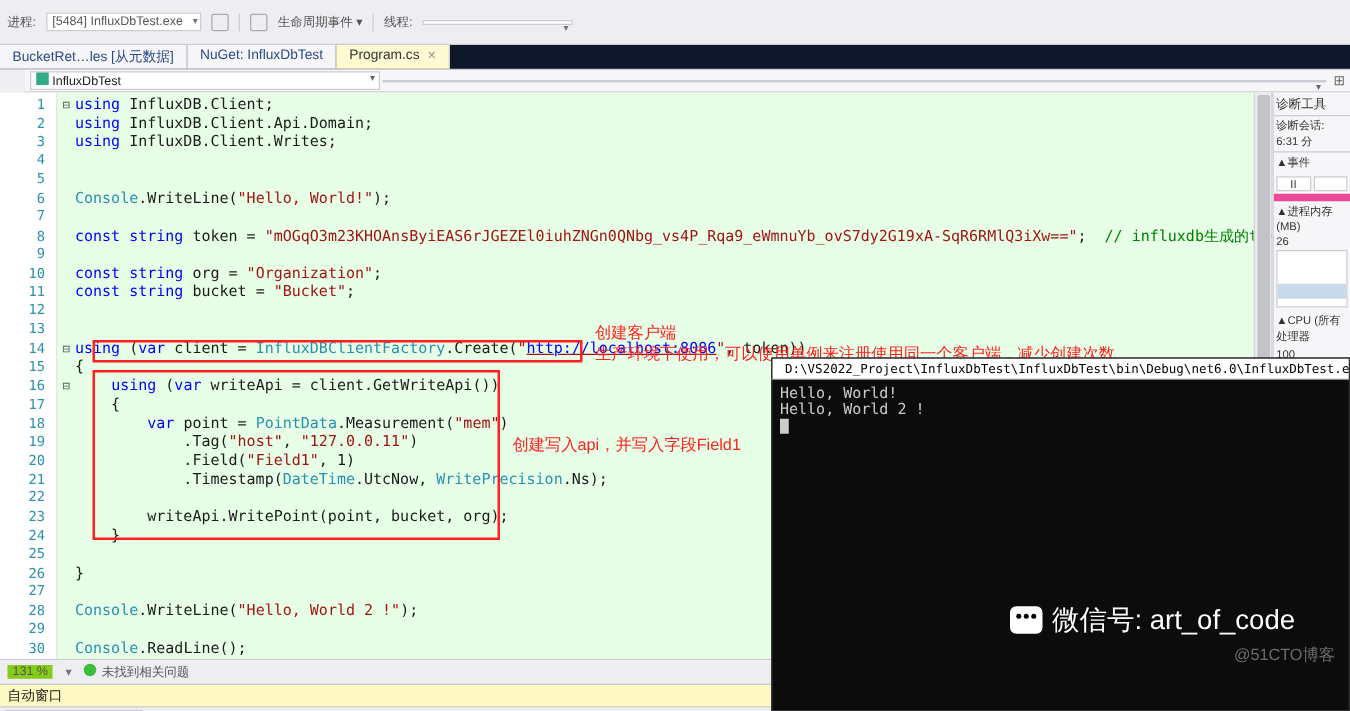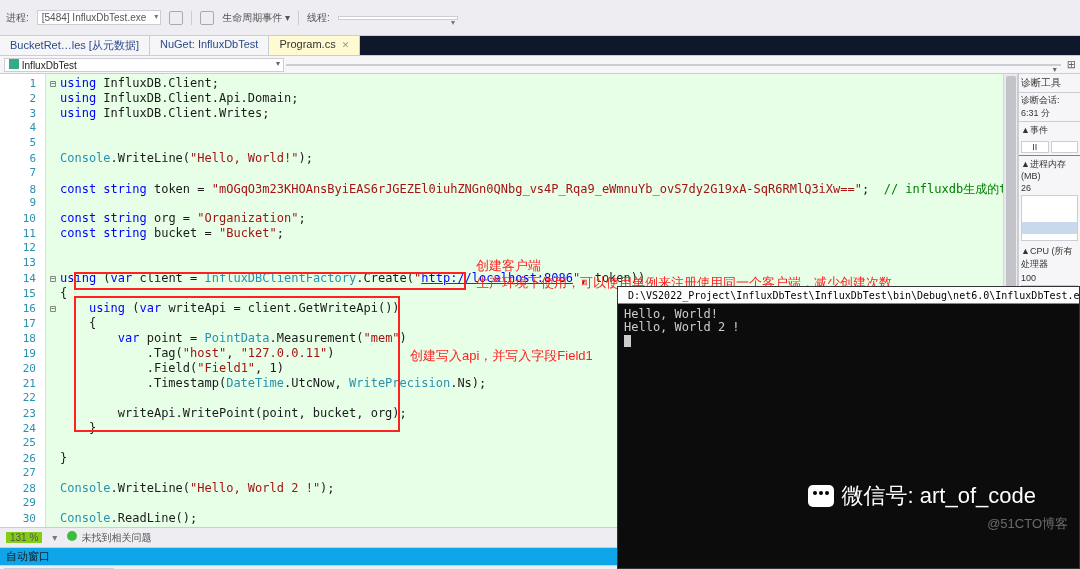--- a/index.html
+++ b/index.html
@@ -12,21 +12,21 @@
   .top-toolbar .combo::after { content: "▾"; position: absolute; right: 2px; top: 1px; font-size: 8px; color: #777; }
   .top-toolbar .ico { width: 14px; height: 14px; display: inline-block; border: 1px solid #aaa; border-radius: 2px; }
 
   
   .tabs-row { display: flex; height: 20px; background: #0f172a; border-bottom: 1px solid #ccccd4; }
   .tab { padding: 2px 10px; background: #f6f6f8; border-right: 1px solid #ccccd4; color: #2a4a8a; font-size: 11px; position: relative; }
   .tab.active { background: #fffad1; color: #333; }
   .tab .close { margin-left: 6px; color: #999; font-size: 9px; }
 
   
-  .subtabs { height: 18px; display: flex; align-items: center; border-bottom: 1px solid #ccccd4; background: #f6f6f8; padding-left: 4px; gap: 2px; }
+  .subtabs { height: 18px; display: flex; align-items: center; border-bottom: 1px solid #ccccd4; background: #f6f6f8; padding-left: 4px; gap: 2px; margin-left: 20px; }
   .subtabs .sel { border: 1px solid #ccccd4; background: #fff; padding: 0 34px 0 4px; position: relative; font-size: 10px; }
   .subtabs .sel::after { content: "▾"; position: absolute; right: 3px; font-size: 8px; color: #666; }
 
   .main-area { display: flex; height: 453px; position: relative; }
 
   
   .code-pane { flex: 1; position: relative; background: #e6ffe6; border-right: 1px solid #ccccd4; overflow: hidden; font-family: Consolas, monospace; font-size: 12px; }
   .gutter-bg { position: absolute; left: 0; top: 0; width: 46px; height: 100%; background: #fff; border-right: 1px solid #d3e6d3; }
   .outline-bar { position: absolute; left: 46px; top: 0; width: 14px; height: 100%; background: #e6ffe6; }
   .code-lines { position: absolute; left: 0; top: 2px; right: 14px; }
@@ -47,30 +47,30 @@
   
   .code-scroll { position: absolute; right: 0; top: 0; width: 14px; height: 100%; background: #eaeaec; border-left: 1px solid #d5d5da; }
   .code-scroll .thumb { position: absolute; left: 2px; width: 10px; background: #c2c3c9; border-radius: 2px; }
 
   
   .status-row { height: 20px; display: flex; align-items: center; gap: 10px; padding: 0 6px; border-top: 1px solid #ccccd4; font-size: 10px; color: #555; }
   .status-row .dot { width: 10px; height: 10px; border-radius: 50%; background: #3cbd3c; display: inline-block; margin-right: 4px; }
 
   
   .auto-win { height: 58px; border-top: 1px solid #ccccd4; display: flex; flex-direction: column; }
-  .auto-win .aw-title { background: #0ea5e9; font-size: 11px; padding: 1px 6px; border-bottom: 1px solid #ccccd4; display: flex; justify-content: space-between; }
+  .auto-win .aw-title { background: #fef9c3; font-size: 11px; padding: 1px 6px; border-bottom: 1px solid #ccccd4; display: flex; justify-content: space-between; }
   .auto-win .aw-search { display: flex; gap: 6px; padding: 2px 4px; border-bottom: 1px solid #ccccd4; align-items: center; font-size: 10px; color: #777; }
   .auto-win .aw-search .sbox { border: 1px solid #ccccd4; padding: 1px 6px; flex: 0 0 110px; color: #999; position: relative; }
 
   
   .diag-panel { width: 62px; background: #f6f6f8; border-left: 1px solid #ccccd4; overflow: hidden; font-size: 9px; color: #333; }
   .diag-panel .dp-title { font-size: 10px; padding: 2px 2px; border-bottom: 1px solid #ccccd4; }
   .diag-panel .dp-graph { height: 46px; background: #fff; margin: 2px; border: 1px solid #ccccd4; position: relative; }
   .diag-panel .dp-graph .trace { position: absolute; left: 0; right: 0; bottom: 6px; height: 12px; background: linear-gradient(to top,#c7d9ea 0 100%); }
-  .diag-panel .dp-btns { display: flex; gap: 2px; padding: 2px; border-bottom: 1px solid #ec4899; }
+  .diag-panel .dp-btns { display: flex; gap: 2px; padding: 2px; border-bottom: 6px solid #ec4899; }
   .diag-panel .dp-btn { border: 1px solid #ccccd4; padding: 0 2px; background: #fff; flex: 1; text-align: center; font-size: 9px; }
 
   
   .console-win { position: absolute; left: 617px; top: 286px; width: 463px; height: 283px; background: #0c0c0c; color: #ccc; font-family: Consolas, monospace; font-size: 12px; border: 1px solid #333; }
   .console-win .cw-title { background: #fff; color: #000; font-size: 10px; padding: 2px 6px; display: flex; align-items: center; gap: 4px; border-bottom: 1px solid #888; }
   .console-win .cw-title .cico { width: 12px; height: 12px; background: #222; display: inline-block; }
   .console-win .cw-body { padding: 4px 6px; white-space: pre; line-height: 13px; }
   .cursor { display: inline-block; width: 7px; height: 12px; background: #ccc; vertical-align: bottom; }
 
   

